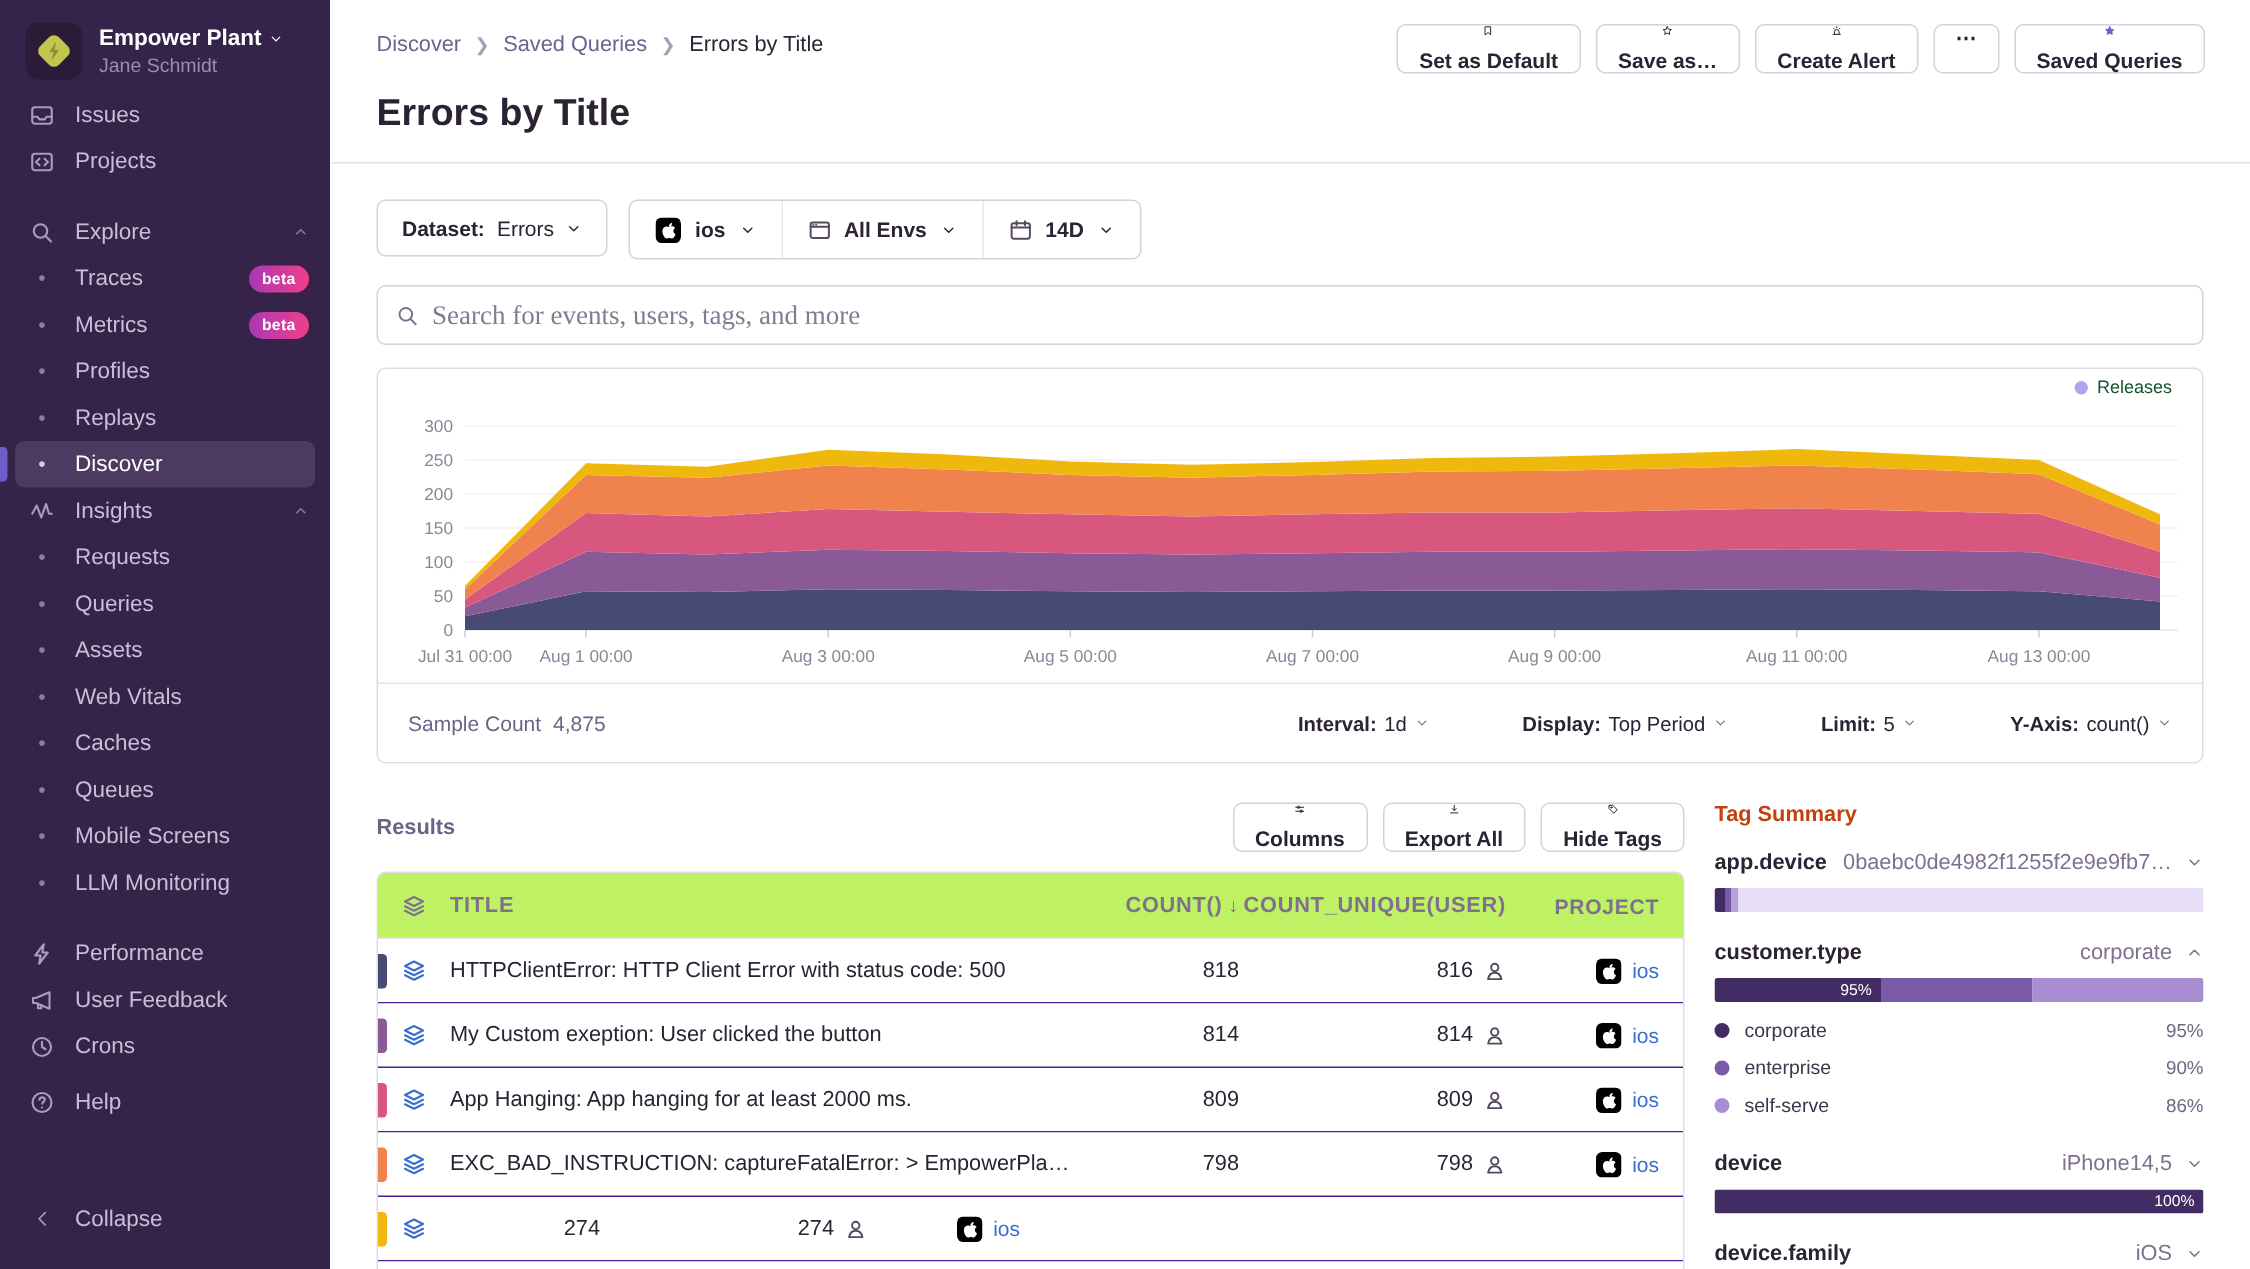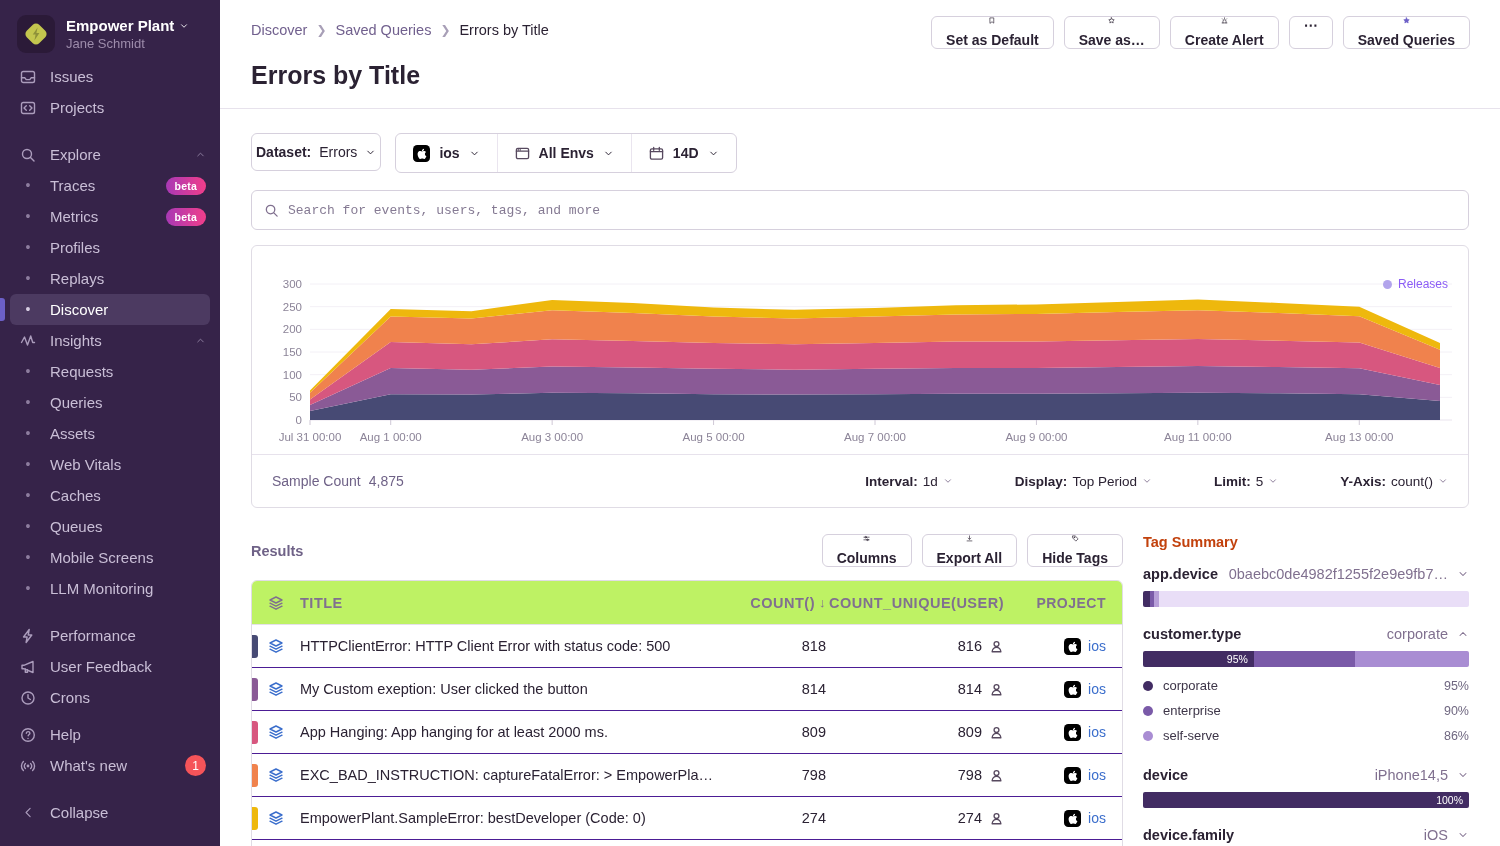--- a/index.html
+++ b/index.html
@@ -34,37 +34,37 @@
   .crumb-current { color:#2b2233; }
   .actions { display:flex; gap:10px; }
   .btn { display:inline-flex; align-items:center; gap:8px; height:33px; padding:0 14px; border:1px solid #d6d0dd; border-radius:6px; background:#fff; font-weight:700; font-size:14px; color:#2b2233; cursor:pointer; font-family:inherit;flex-direction:column; }
   .btn svg { stroke:#2b2233; fill:none; stroke-width:1.5; stroke-linecap:round; stroke-linejoin:round; }
   .btn .star-filled { fill:#6c5fc7; stroke:#6c5fc7; }
   .page-title { font-size:25px; font-weight:700; margin-top:12px; padding-bottom:18px; }
 
   
   .content { padding:24px 31px 0; }
   .filter-row { display:flex; gap:14px; }
-  .pill-btn { display:inline-flex; align-items:center; gap:8px; height:38px; padding:0 4px; border:1px solid #d6d0dd; border-radius:6px; background:#fff; font-size:14px; cursor:pointer; }
+  .pill-btn { display:inline-flex; align-items:center; gap:8px; height:38px; padding:0 16px; border:1px solid #d6d0dd; border-radius:6px; background:#fff; font-size:14px; cursor:pointer; }
   .pill-btn b { font-weight:700; }
   .seg-group { display:flex; border:1px solid #d6d0dd; border-radius:6px; background:#fff; }
   .seg { display:flex; align-items:center; gap:9px; padding:0 17px; height:38px; font-weight:700; font-size:14px; cursor:pointer; }
   .seg + .seg { border-left:1px solid #eae5ef; }
   .chev { color:#2b2233; display:flex; }
   .chev-mut { color:#80708f; display:flex; }
   .gray-ic { color:#57495f; display:flex; }
 
   .search-bar { margin-top:17px; display:flex; align-items:center; gap:9px; height:40px; border:1px solid #d6d0dd; border-radius:6px; padding:0 12px; background:#fff; }
-  .search-bar input { border:none; outline:none; flex:1; font-family:Liberation Mono, monospace; font-size:13px; color:#2b2233; background:transparent; }
+  .search-bar input { border:none; outline:none; flex:1; font-family:Liberation Serif, serif; font-size:18px; color:#2b2233; background:transparent; }
   .search-bar input::placeholder { color:#857a93; }
 
   
   .chart-card { margin-top:15px; border:1px solid #e0dce5; border-radius:6px; background:#fff; }
   .chart-area { position:relative; padding:8px 8px 0 8px; }
-  .legend { position:absolute; top:31px; right:20px; display:flex; align-items:center; gap:6px; font-size:12px; color:#8b5cf6; }
+  .legend { position:absolute; top:5px; right:20px; display:flex; align-items:center; gap:6px; font-size:12px; color:#14532d; }
   .legend-dot { width:9px; height:9px; border-radius:50%; }
   .chart-footer { border-top:1px solid #e7e2ec; display:flex; align-items:center; justify-content:space-between; padding:0 20px; height:53px; }
   .sample { font-size:14px; color:#6f6287; }
   .sample b { font-weight:400; margin-right:8px;margin-top:18px; }
   .chart-controls { display:flex; gap:30px; }
   .control { display:flex; align-items:center; gap:5px; font-size:13.5px; cursor:pointer; }
   .control b { font-weight:700;margin-left:32px; }
 
   
   .results-row { display:flex; gap:20px; margin-top:26px; align-items:flex-start; }
@@ -256,30 +256,20 @@
       </div>
       <div style="height: 6px;"></div>
       <div class="side-item">
         <span class="ic">
           <svg class="sic" width="16" height="16" viewBox="0 0 16 16">
             <circle cx="8" cy="8" r="6.3"></circle>
             <path d="M6.3 6.2c.2-1 1-1.6 1.8-1.6 1 0 1.8.7 1.8 1.6 0 1.2-1.7 1.3-1.7 2.6M8 11.4h.01"></path>
           </svg>
         </span>
         <span>Help</span>
-      </div>
-      <div class="side-item">
-        <span class="ic">
-          <svg class="sic" width="16" height="16" viewBox="0 0 16 16">
-            <circle cx="8" cy="8" r="1.4" fill="currentColor" stroke="none"></circle>
-            <path d="M5.4 5.4a3.6 3.6 0 000 5.2M10.6 5.4a3.6 3.6 0 010 5.2M3.4 3.4a6.4 6.4 0 000 9.2M12.6 3.4a6.4 6.4 0 010 9.2"></path>
-          </svg>
-        </span>
-        <span>What's new</span>
-        <span class="badge-count">1</span>
       </div>
     </div>
   <div class="collapse-row">
     <div class="side-item" style="padding-left:0">
       <span class="ic">
         <svg class="sic" width="13" height="13" viewBox="0 0 16 16">
             <path d="M10 3L5 8l5 5"></path>
           </svg>
       </span>
       <span>Collapse</span>
@@ -633,21 +623,20 @@
                   <span class="proj-link">ios</span>
                 </div>
               </div>
               <div class="trow">
                 <span class="chip" style="background:#eeb80d"></span>
                 <div class="col-icon">
                   <svg class="sic" width="16" height="16" viewBox="0 0 16 16" style="color:#3b6ecc">
                     <path d="M8 2l6 3-6 3-6-3zM2 8.2l6 3 6-3M2 11.2l6 3 6-3"></path>
                   </svg>
                 </div>
-                <div class="col-title">EmpowerPlant.SampleError: bestDeveloper (Code: 0)</div>
                 <div class="col-count">274</div>
                 <div class="col-uniq">
                   <span>274</span>
                   <span style="display:flex">
                     <svg class="sic" width="15" height="15" viewBox="0 0 16 16" style="color:#57495f">
                       <circle cx="8" cy="5.3" r="2.6"></circle>
                       <path d="M3.3 13.6c.5-3.1 2.2-4.6 4.7-4.6s4.2 1.5 4.7 4.6z"></path>
                     </svg>
                   </span>
                 </div>

